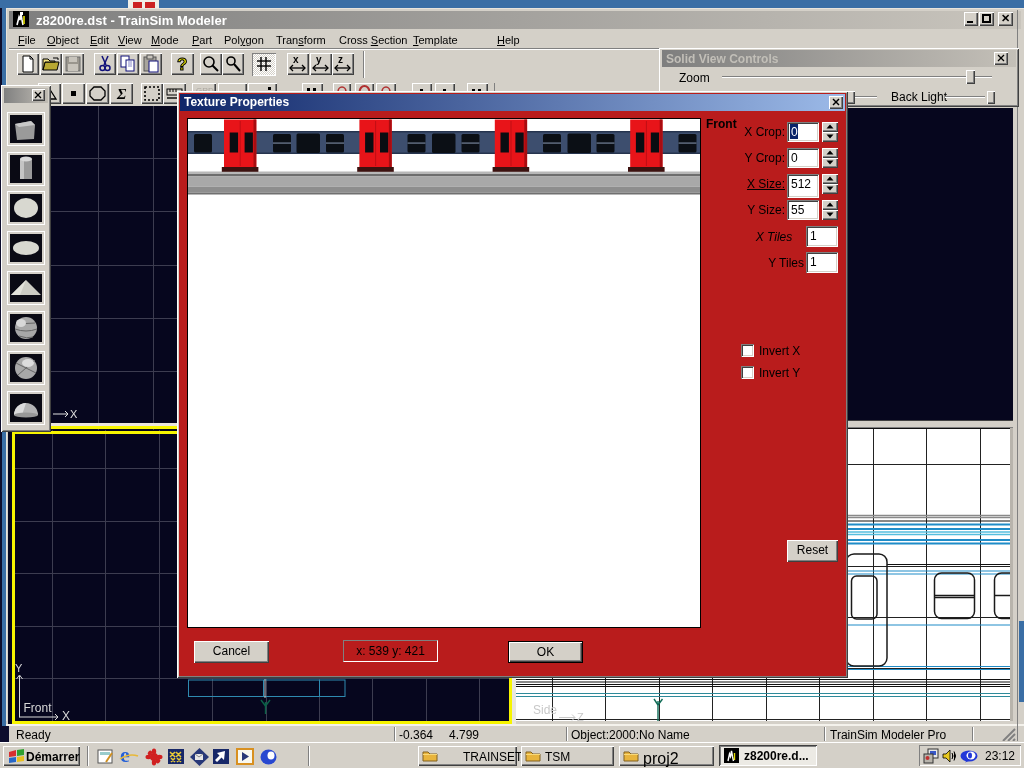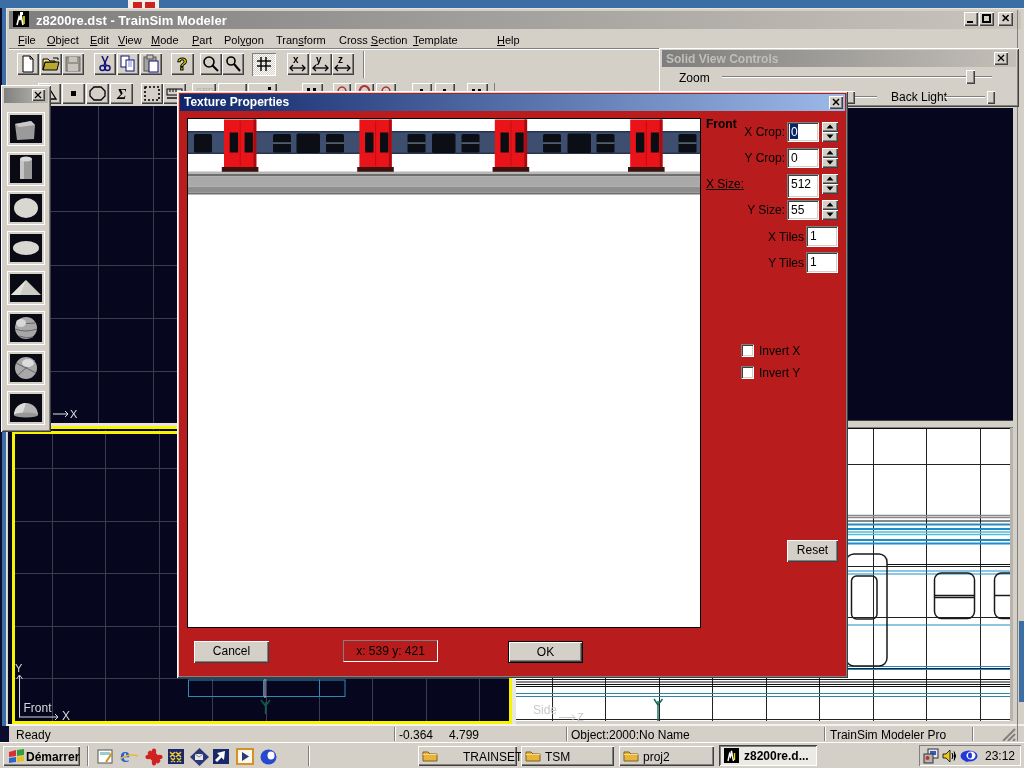--- a/index.html
+++ b/index.html
@@ -488,21 +488,21 @@
       <polygon points="1,3 6,3 8,5 15,5 15,12 1,12" fill="#e8b43c" stroke="#806020"></polygon>
       <polygon points="1,5 15,5 15,6 1,6" fill="#f8d878"></polygon>
     </svg>
  <div class="abs" style="left:24px;top:4px;font-size:12px;color:#000;">TSM</div>
 </div>
 <div class="abs btn" style="left:619px;top:746px;width:95px;height:20px;">
  <svg class="abs" style="left:4px;top:3px;" width="16" height="13">
       <polygon points="1,3 6,3 8,5 15,5 15,12 1,12" fill="#e8b43c" stroke="#806020"></polygon>
       <polygon points="1,5 15,5 15,6 1,6" fill="#f8d878"></polygon>
     </svg>
- <div class="abs" style="left:24px;top:4px;font-size:12px;color:#000;">proj2</div>
+ <div class="abs" style="left:24px;top:4px;font-size:16px;color:#000;">proj2</div>
 </div>
 <div class="abs" style="left:719px;top:745px;width:98px;height:21px;background:#eceae4;box-shadow:inset 1px 1px 0 #404040, inset -1px -1px 0 #fff, inset 2px 2px 0 #808080;">
  <svg class="abs" style="left:5px;top:3px;" width="15" height="15">
       <rect width="15" height="15" fill="#000"></rect>
       <polyline points="4,13 5.5,6 6.5,8.5 7.5,3 8.5,8.5 9.5,13" fill="none" stroke="#fff" stroke-width="1.4"></polyline>
       <line x1="10.5" y1="5" x2="10.5" y2="12" stroke="#e8e200" stroke-width="1.4"></line>
     </svg>
  <div class="abs" style="left:25px;top:4px;font-size:12px;font-weight:bold;color:#000;">z8200re.d...</div>
 </div>
 <div class="abs" style="left:919px;top:745px;width:102px;height:21px;box-shadow:inset 1px 1px 0 #808080, inset -1px -1px 0 #fff;">
@@ -706,21 +706,21 @@
     <rect x="5.7" y="13.5" width="8.4" height="20" fill="#0a0d12"></rect>
           <rect x="20.6" y="13.5" width="8.3" height="20" fill="#0a0d12"></rect>
     <rect x="-2.2" y="48" width="36.6" height="4.8" fill="#3c1210"></rect>
    </g>
   </g>
  </svg>
 
  <div class="abs" style="left:529px;top:26px;font-size:12px;font-weight:bold;color:#000;">Front</div>
  <div class="abs t11" style="left:529px;top:34px;width:79px;text-align:right;">X Crop:</div>
  <div class="abs t11" style="left:529px;top:60px;width:79px;text-align:right;">Y Crop:</div>
- <div class="abs t11" style="left:529px;top:86px;width:79px;text-decoration:underline;">X Size:</div>
+ <div class="abs t11" style="left:529px;top:86px;width:79px;text-align:right;text-decoration:underline;">X Size:</div>
  <div class="abs t11" style="left:529px;top:112px;width:79px;text-align:right;">Y Size:</div>
  <div class="abs sunk" style="left:610px;top:31px;width:32px;height:20px;">
    <div class="abs" style="left:3px;top:2px;width:8px;height:15px;background:#0a246a;"></div>
    <div class="abs" style="left:4px;top:3px;font-size:12px;color:#fff;">0</div>
  </div>
  <div class="abs sunk" style="left:610px;top:57px;width:32px;height:20px;">
       <div class="abs t11" style="left:4px;top:3px;">0</div>
     </div>
  <div class="abs sunk" style="left:610px;top:83px;width:32px;height:24px;">
       <div class="abs t11" style="left:4px;top:3px;">512</div>
@@ -769,21 +769,21 @@
         <svg width="16" height="10">
           <polygon points="8,2.5 11.5,6.5 4.5,6.5" fill="#000"></polygon>
         </svg>
       </div>
   <div class="abs btn" style="left:0;top:10px;width:16px;height:10px;">
         <svg width="16" height="10">
           <polygon points="8,6.5 11.5,2.5 4.5,2.5" fill="#000"></polygon>
         </svg>
       </div>
 </div>
- <div class="abs t11" style="left:567px;top:139px;width:60px;text-align:right;">X Tiles</div>
+ <div class="abs t11" style="left:567px;top:139px;width:60px;text-align:center;font-style:italic;">X Tiles</div>
  <div class="abs sunk" style="left:629px;top:135px;width:32px;height:21px;">
       <div class="abs t11" style="left:4px;top:3px;">1</div>
     </div>
  <div class="abs t11" style="left:567px;top:165px;width:60px;text-align:right;">Y Tiles</div>
  <div class="abs sunk" style="left:629px;top:161px;width:32px;height:21px;">
       <div class="abs t11" style="left:4px;top:3px;">1</div>
     </div>
  <div class="abs sunk" style="left:564px;top:253px;width:13px;height:13px;"></div>
  <div class="abs t11" style="left:582px;top:253px;">Invert X</div>
  <div class="abs sunk" style="left:564px;top:275px;width:13px;height:13px;"></div>

